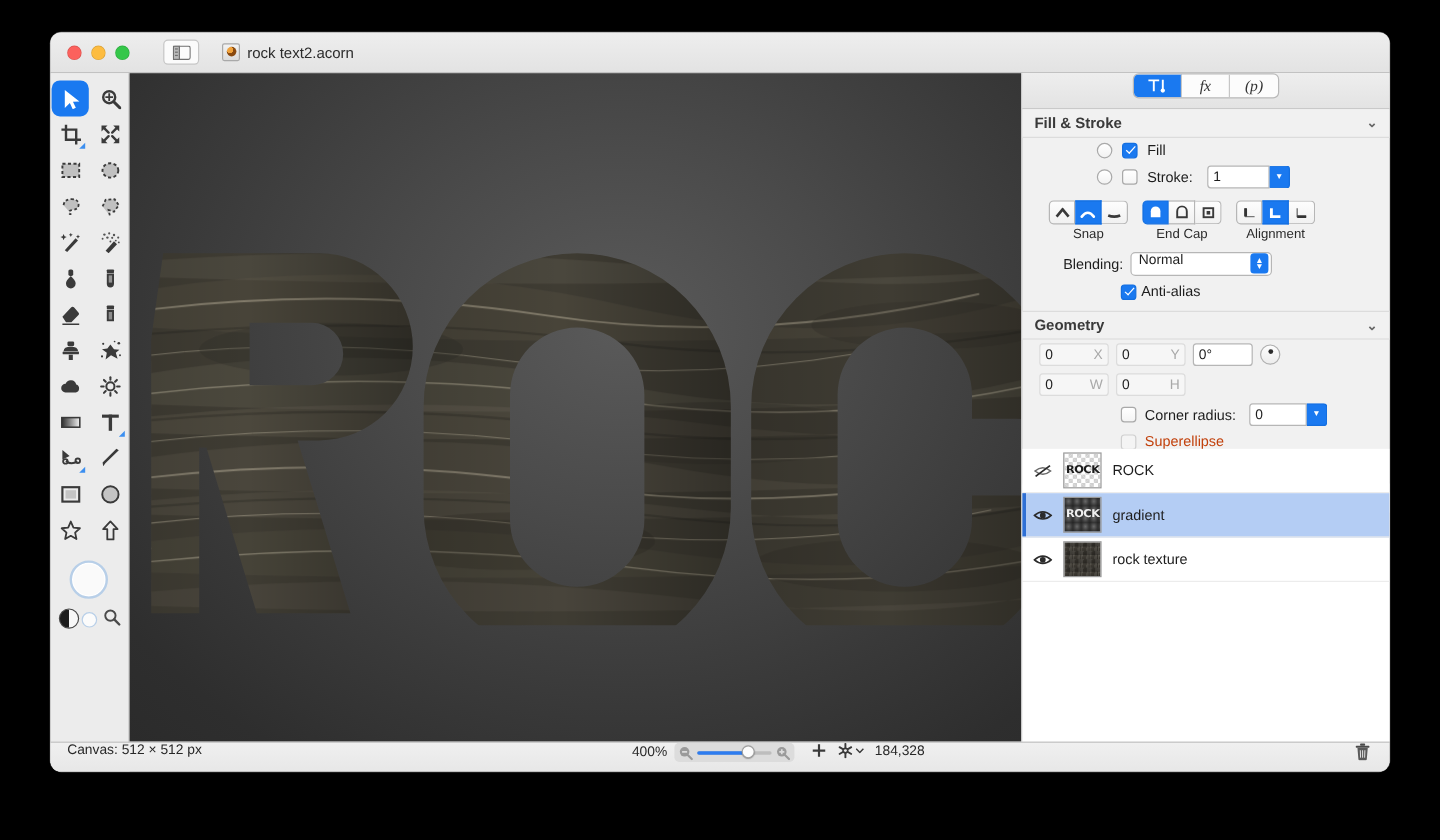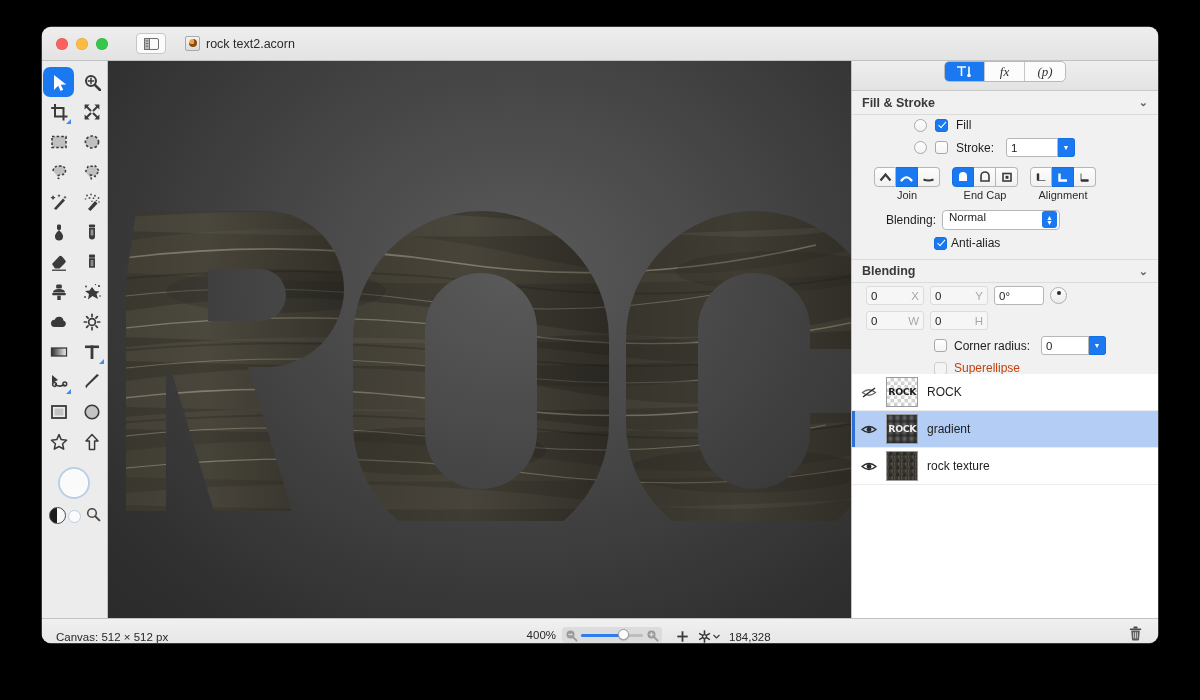--- a/index.html
+++ b/index.html
@@ -274,21 +274,21 @@
   }
   .layer-name { font-size: 12px; color: #1d1d1d; }
   .eye { width: 17px; flex: none; display: flex; justify-content: center; }
 
   
   #statusbar {
     position: absolute; left: 0; right: 0; bottom: 0;
     height: 25px;
     background: linear-gradient(#f0f0f0,#e7e7e7);
     border-top: 1px solid #c2c2c2;
-    display: flex; align-items: flex-end;
+    display: flex; align-items: flex-start;
     font-size: 11.5px; color: #282828;
   }
   #canvas-status { margin-left: 14px; }
   #zoom-group { margin-left: auto; display: flex; align-items: center; gap: 6px; }
   #zoom-pct { font-size: 11.5px; }
   #zoom-slider-wrap {
     width: 100px; height: 16px;
     background: #dcdcdc; border-radius: 4px;
     display: flex; align-items: center; padding: 0 3px;
     position: relative;
@@ -724,21 +724,21 @@
             <svg width="13" height="9" viewBox="0 0 13 9">
               <path d="M1.5 7.5 Q6.5 1 11.5 7.5" fill="none" stroke="#fff" stroke-width="2.2" stroke-linecap="round"></path>
             </svg>
           </div>
           <div class="mini">
             <svg width="13" height="9" viewBox="0 0 13 9">
               <path d="M1.5 6.5 Q6.5 8.5 11.5 6.5" fill="none" stroke="#3a3a3a" stroke-width="2.2" stroke-linecap="butt"></path>
             </svg>
           </div>
         </div>
-        <div class="minilabel" style="margin-top:2px;">Join</div>
+        <div class="minilabel" style="margin-top:2px;">Snap</div>
       </div>
 
       <div>
         <div class="mini-btns">
           <div class="mini sel">
             <svg width="12" height="12" viewBox="0 0 12 12">
               <path d="M2 10 V5 a4 4 0 0 1 8 0 V10 Z" fill="#fff"></path>
             </svg>
           </div>
           <div class="mini">
@@ -790,21 +790,21 @@
           </span>
       </div>
     </div>
 
     <div class="row" style="padding-left:82px;gap:4px;">
       <div class="cb on"></div>
       <span>Anti-alias</span>
     </div>
 
     <div class="section-head" style="border-top:1px solid #dcdcdc;margin-top:6px;">
-      <span>Blending</span>
+      <span>Geometry</span>
       <span class="chev">⌄</span>
     </div>
 
     <div class="row" style="padding-left:14px;gap:6px;">
       <div class="txtfield gray" style="width:58px;justify-content:space-between;">
         <span>0</span>
         <span style="color:#a8a8a8;">X</span>
       </div>
       <div class="txtfield gray" style="width:58px;justify-content:space-between;">
         <span>0</span>

